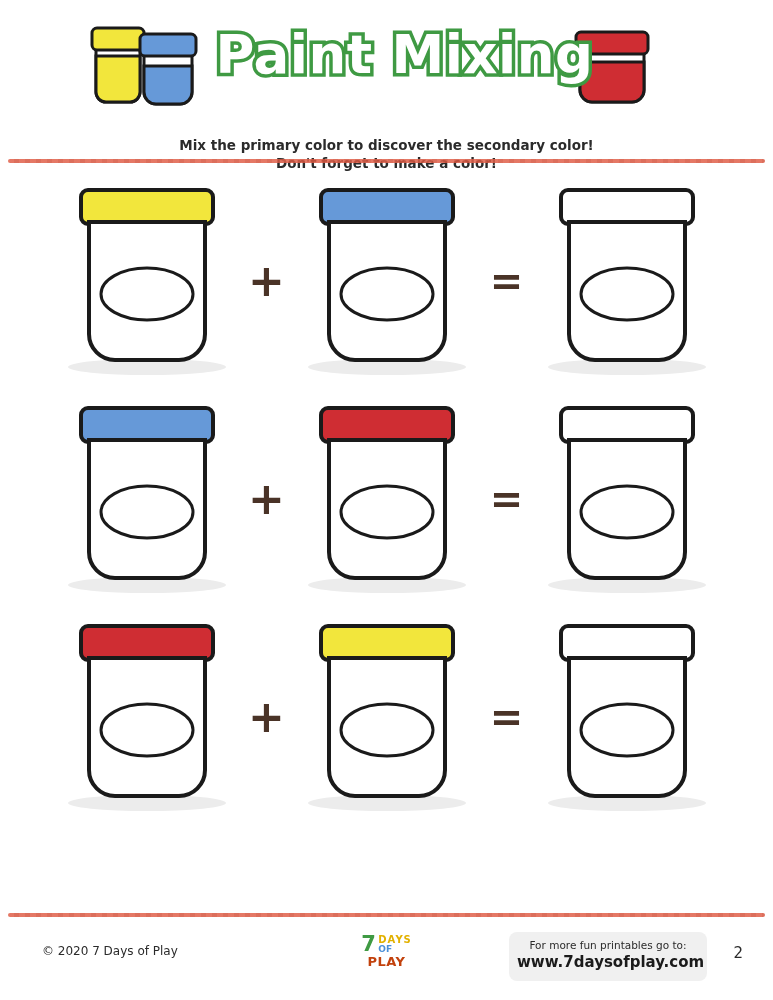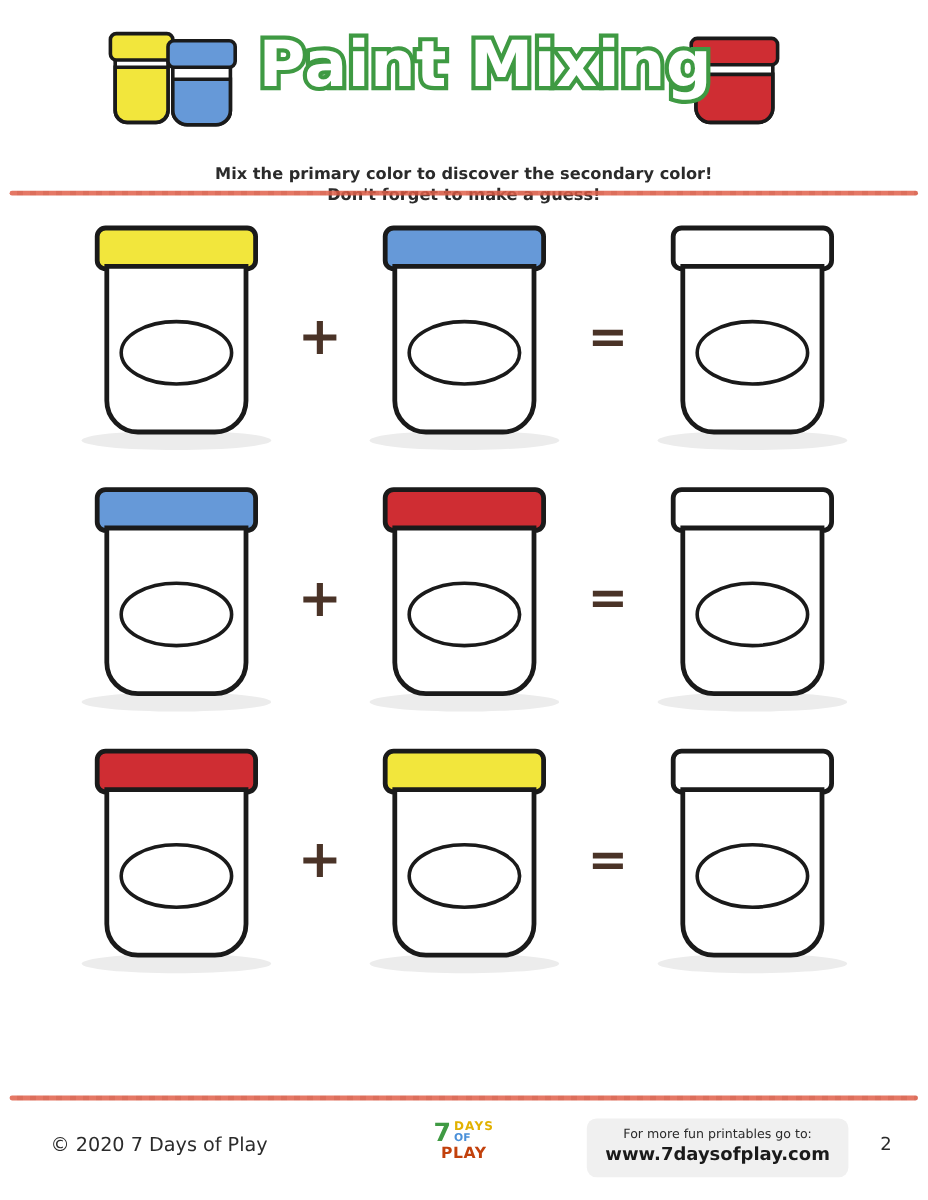--- a/index.html
+++ b/index.html
@@ -139,21 +139,21 @@
     position: absolute;
     left: 0; right: 0;
     top: 930px;
     height: 70px;
   }
   .copyright {
     position: absolute;
     left: 42px;
     top: 14px;
     font-family: "DejaVu Sans", sans-serif;
-    font-size: 16px;
+    font-size: 12px;
     color: #2b2b2b;
   }
   .logo {
     position: absolute;
     left: 50%;
     transform: translateX(-50%);
     top: 4px;
     width: 96px;
     text-align: center;
   }
@@ -189,21 +189,21 @@
     letter-spacing: 0.5px;
     line-height: 1.1;
   }
   .logo-row { display: flex; align-items: flex-end; justify-content: center; gap: 3px; }
   .logo-col { display: flex; flex-direction: column; align-items: flex-start; }
 
   .promo {
     position: absolute;
     right: 66px;
     top: 2px;
-    width: 218px;
+    width: 198px;
     background: #f0f0f0;
     border-radius: 8px;
     padding: 7px 8px 9px 8px;
     text-align: center;
     box-sizing: border-box;
   }
   .promo .p1 {
     font-family: "DejaVu Sans", sans-serif;
     font-size: 10.5px;
     color: #2b2b2b;
@@ -256,21 +256,21 @@
         <rect x="6" y="14" width="72" height="22" rx="5" fill="#cf2d33" stroke="#1a1a1a" stroke-width="3"></rect>
       </svg>
     </div>
 
     <div class="title-wrap">
       <span class="title">Paint Mixing</span>
     </div>
 
     <div class="subtitle">
       <div>Mix the primary color to discover the secondary color!</div>
-      <div>Don't forget to make a guess!</div>
+      <div>Don't forget to make a color!</div>
     </div>
   </div>
 
   <div class="divider top"></div>
 
   <div class="rows">
 
     <div class="row">
       <div class="cell">
         <div class="jar-shadow"></div>

